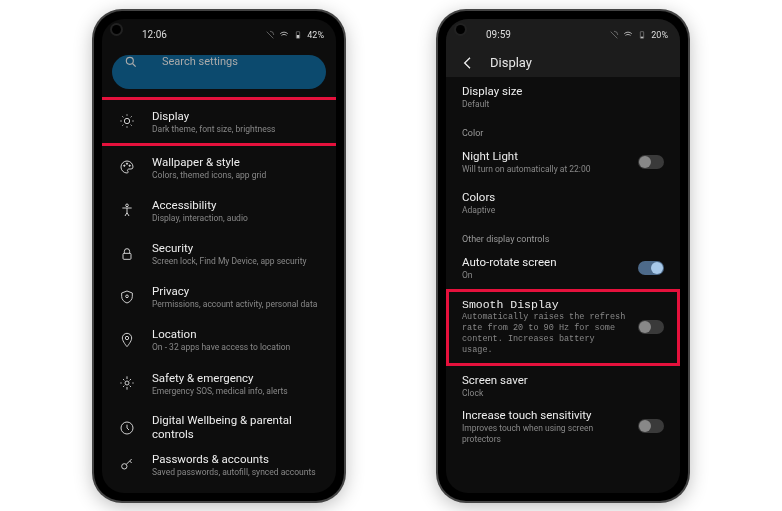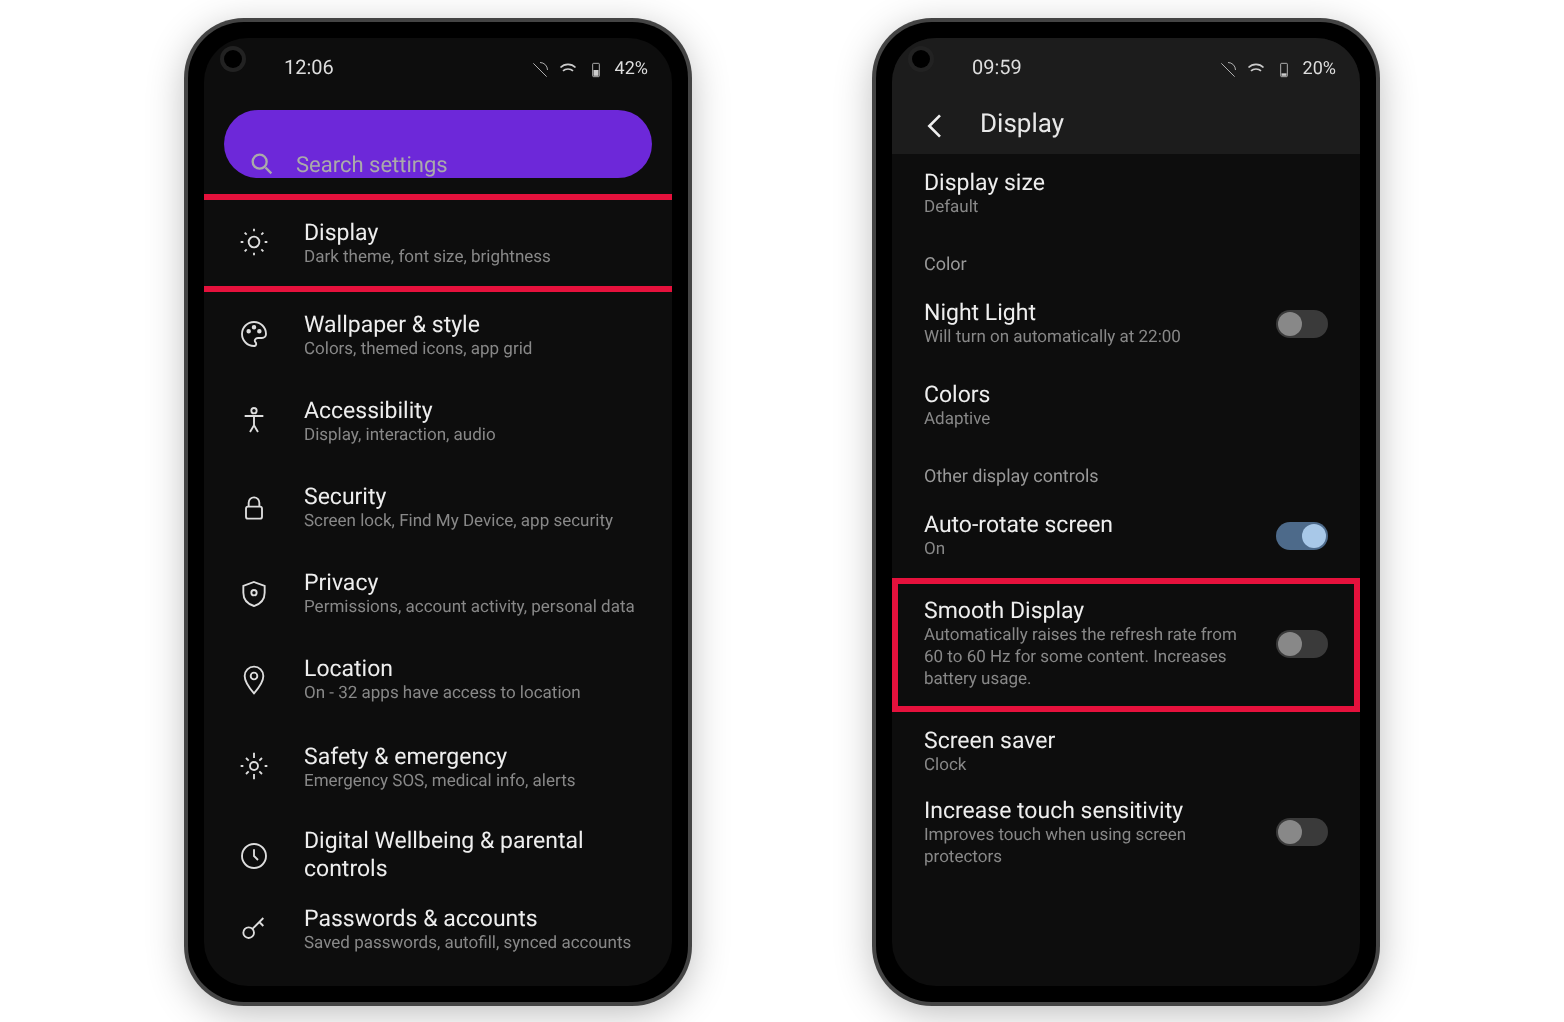--- a/index.html
+++ b/index.html
@@ -50,29 +50,29 @@
     color: #ddd;
     justify-content: space-between;
   }
   .status-left { margin-left: 28px; }
   .status-right { display: flex; gap: 4px; align-items: center; font-size: 9px; }
   .status-right svg { width: 10px; height: 10px; }
 
   
   .search-box {
     margin: 8px 10px 6px;
-    background: #6d28d9;
+    background: #0c4a6e;
     border-radius: 20px;
     height: 34px;
     display: flex;
-    align-items: flex-end;
+    align-items: flex-start;
     padding: 0 12px;
     color: #aaa;
     font-size: 11px;
-    gap: 10px;
+    gap: 24px;
   }
   .settings-list { padding: 2px 0; }
   .setting-row {
     display: flex;
     align-items: center;
     padding: 9px 16px;
     gap: 16px;
   }
   .setting-icon {
     width: 18px;
@@ -124,20 +124,21 @@
     width: 12px; height: 12px;
     border-radius: 50%;
     background: #888;
     top: 1px; left: 1px;
   }
   .toggle.on { background: #4d6a8a; }
   .toggle.on::after { background: #a8c8e8; left: 13px; }
   .highlight2 {
     border: 3px solid #e5113c;
     padding: 6px 13px 7px;
+    font-family: Liberation Mono, monospace;
   }
 </style>
 </head>
 <body>
 
 <div class="phone">
   <div class="camera"></div>
   <div class="screen">
     <div class="status-bar">
       <span class="status-left">12:06</span>
@@ -342,21 +343,21 @@
       <div class="d-text">
         <span class="d-title">Auto-rotate screen</span>
         <span class="d-sub">On</span>
       </div>
       <div class="toggle on"></div>
     </div>
 
     <div class="d-row highlight2">
       <div class="d-text">
         <span class="d-title">Smooth Display</span>
-        <span class="d-sub">Automatically raises the refresh rate from 60 to 60 Hz for some content. Increases battery usage.</span>
+        <span class="d-sub">Automatically raises the refresh rate from 20 to 90 Hz for some content. Increases battery usage.</span>
       </div>
       <div class="toggle"></div>
     </div>
 
     <div class="d-row" style="padding-bottom:2px">
       <div class="d-text">
         <span class="d-title">Screen saver</span>
         <span class="d-sub">Clock</span>
       </div>
     </div>

